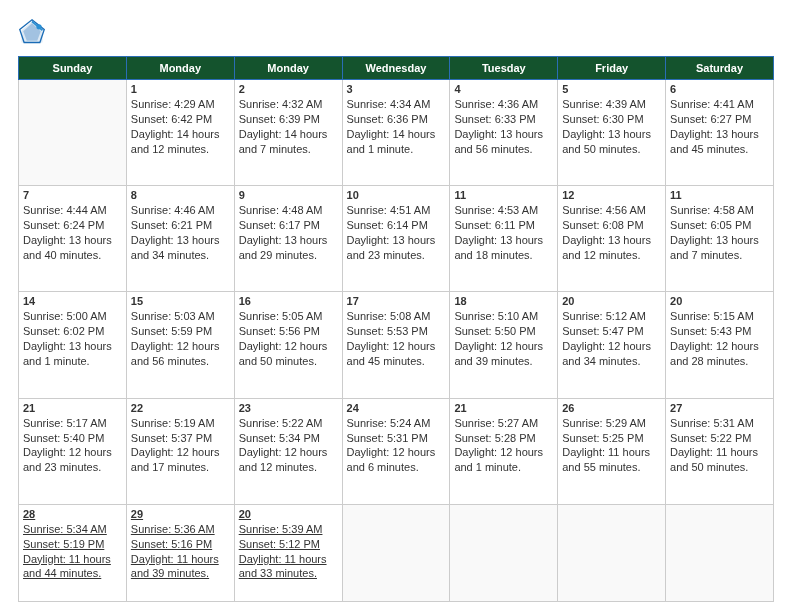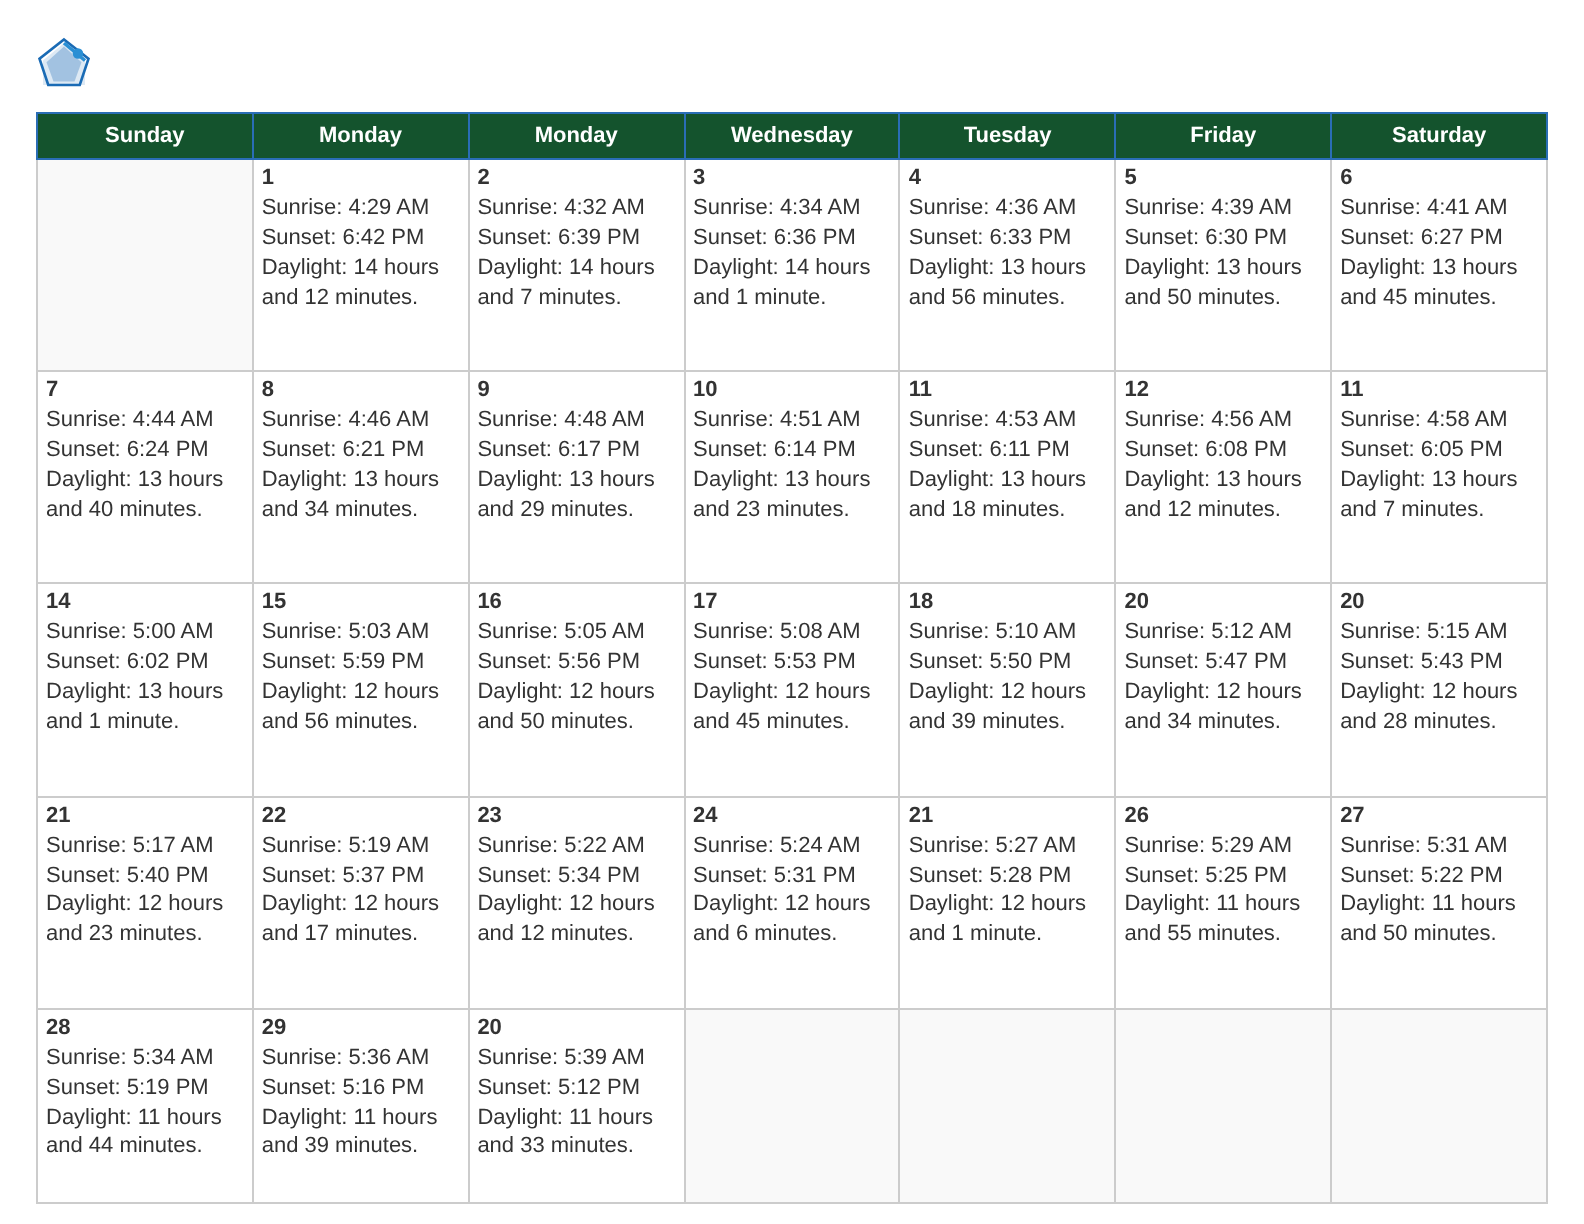--- a/index.html
+++ b/index.html
@@ -92,20 +92,21 @@
     .day-info {
       font-size: 11px;
       color: #333;
       line-height: 1.35;
     }
     .empty-cell {
       background: #f9f9f9;
     }
     .last-row td {
       height: 70px;
+      text-decoration: underline;
     }
   </style>
 </head>
 <body>
 
 <div class="page">
   <div class="header">
     <div class="logo">
       <svg class="logo-icon" viewBox="0 0 32 32">
         <polygon points="16,4 28,14 28,28 4,28 4,14" fill="#1a6bb5" opacity="0.15"></polygon>

